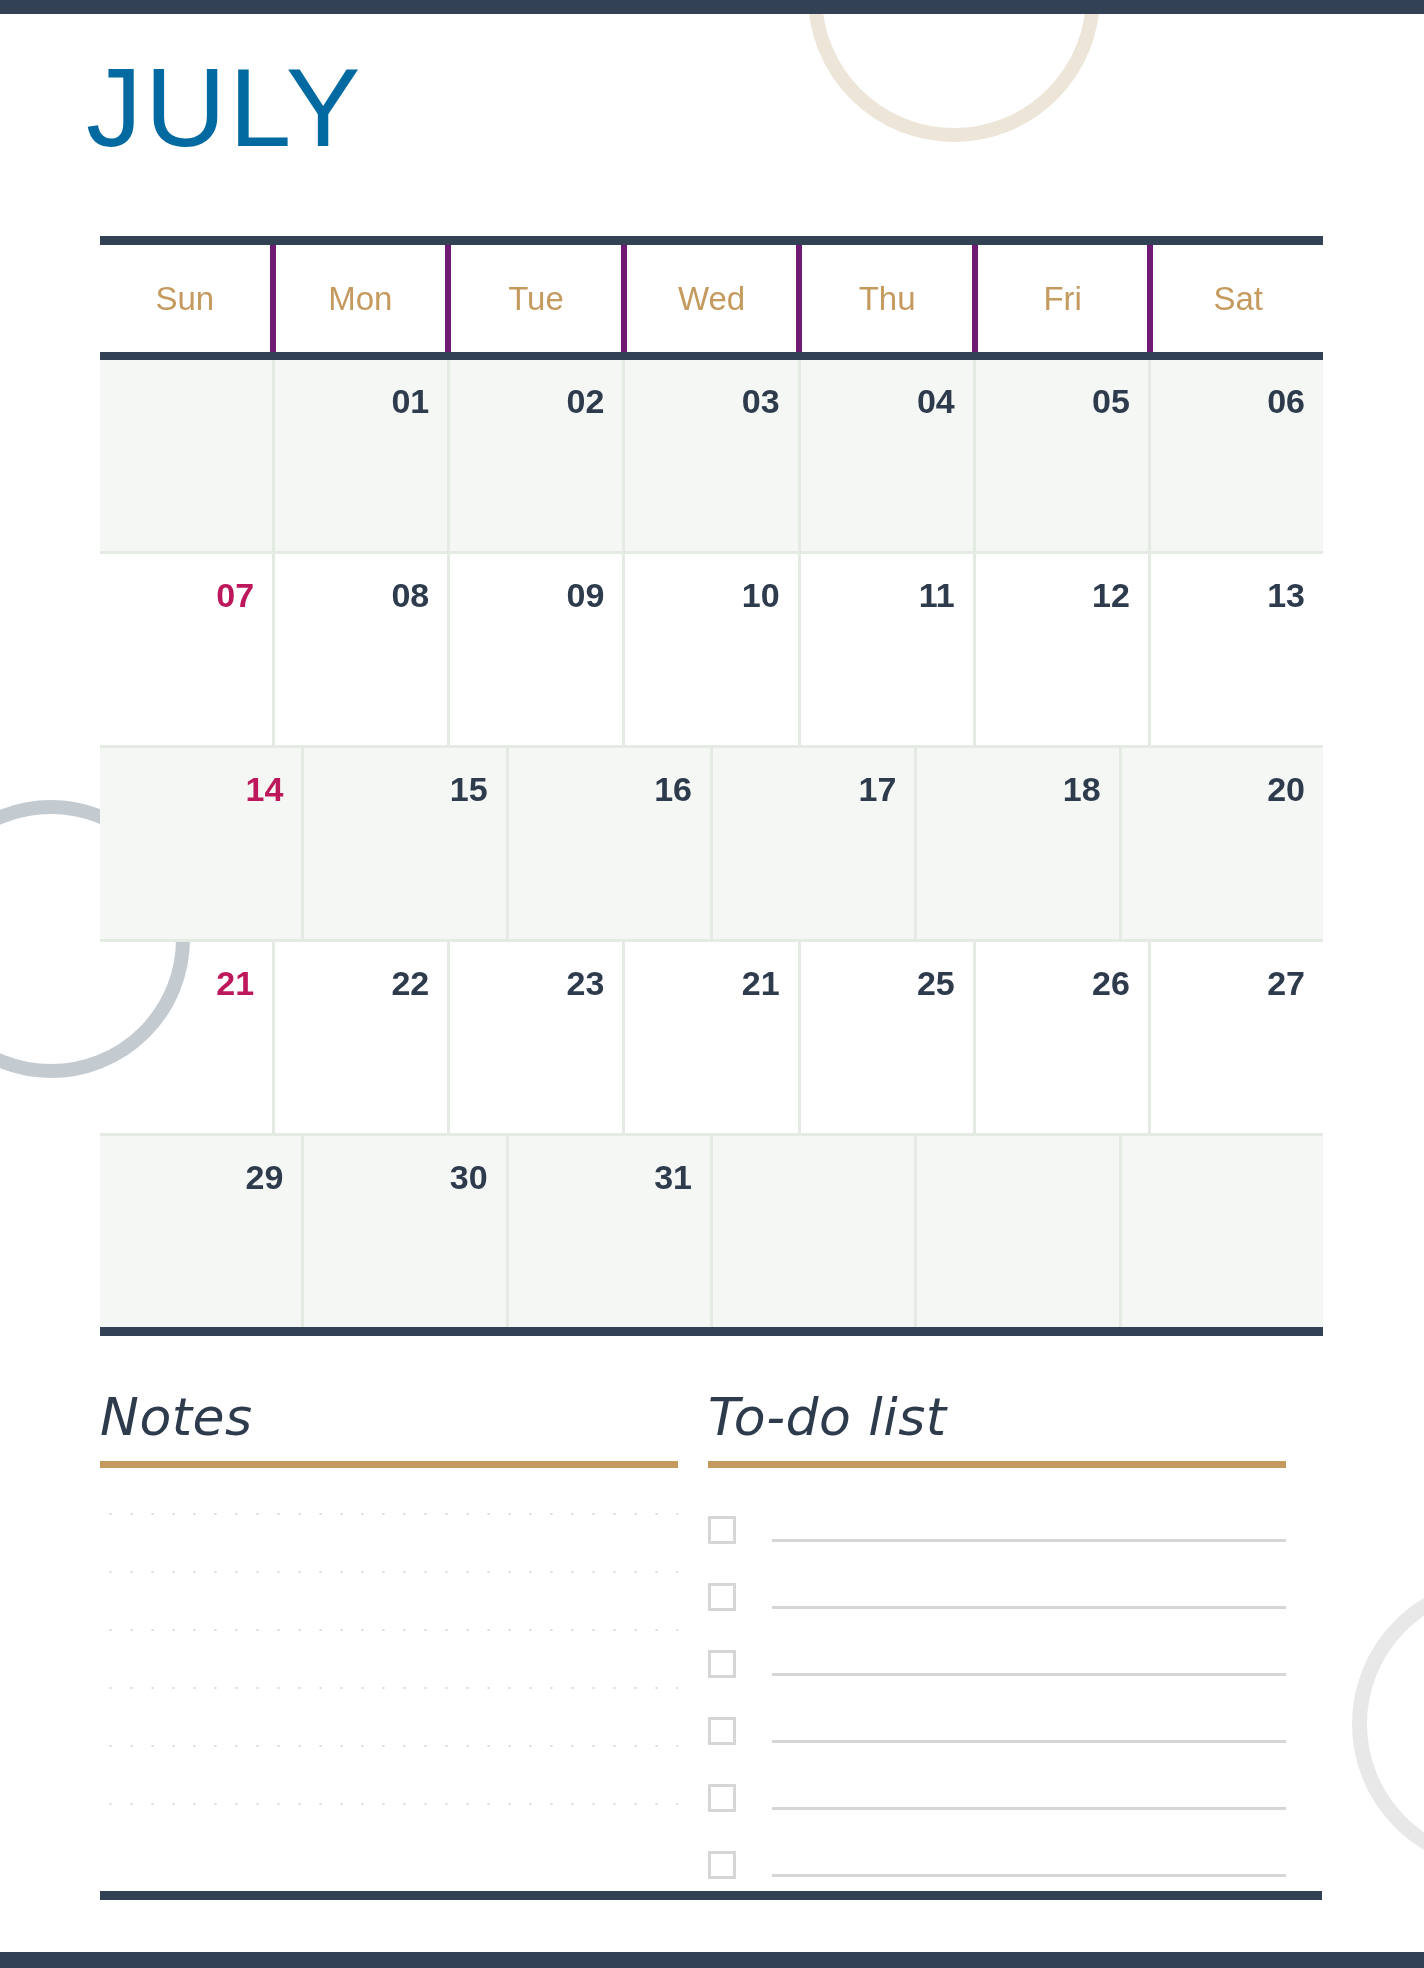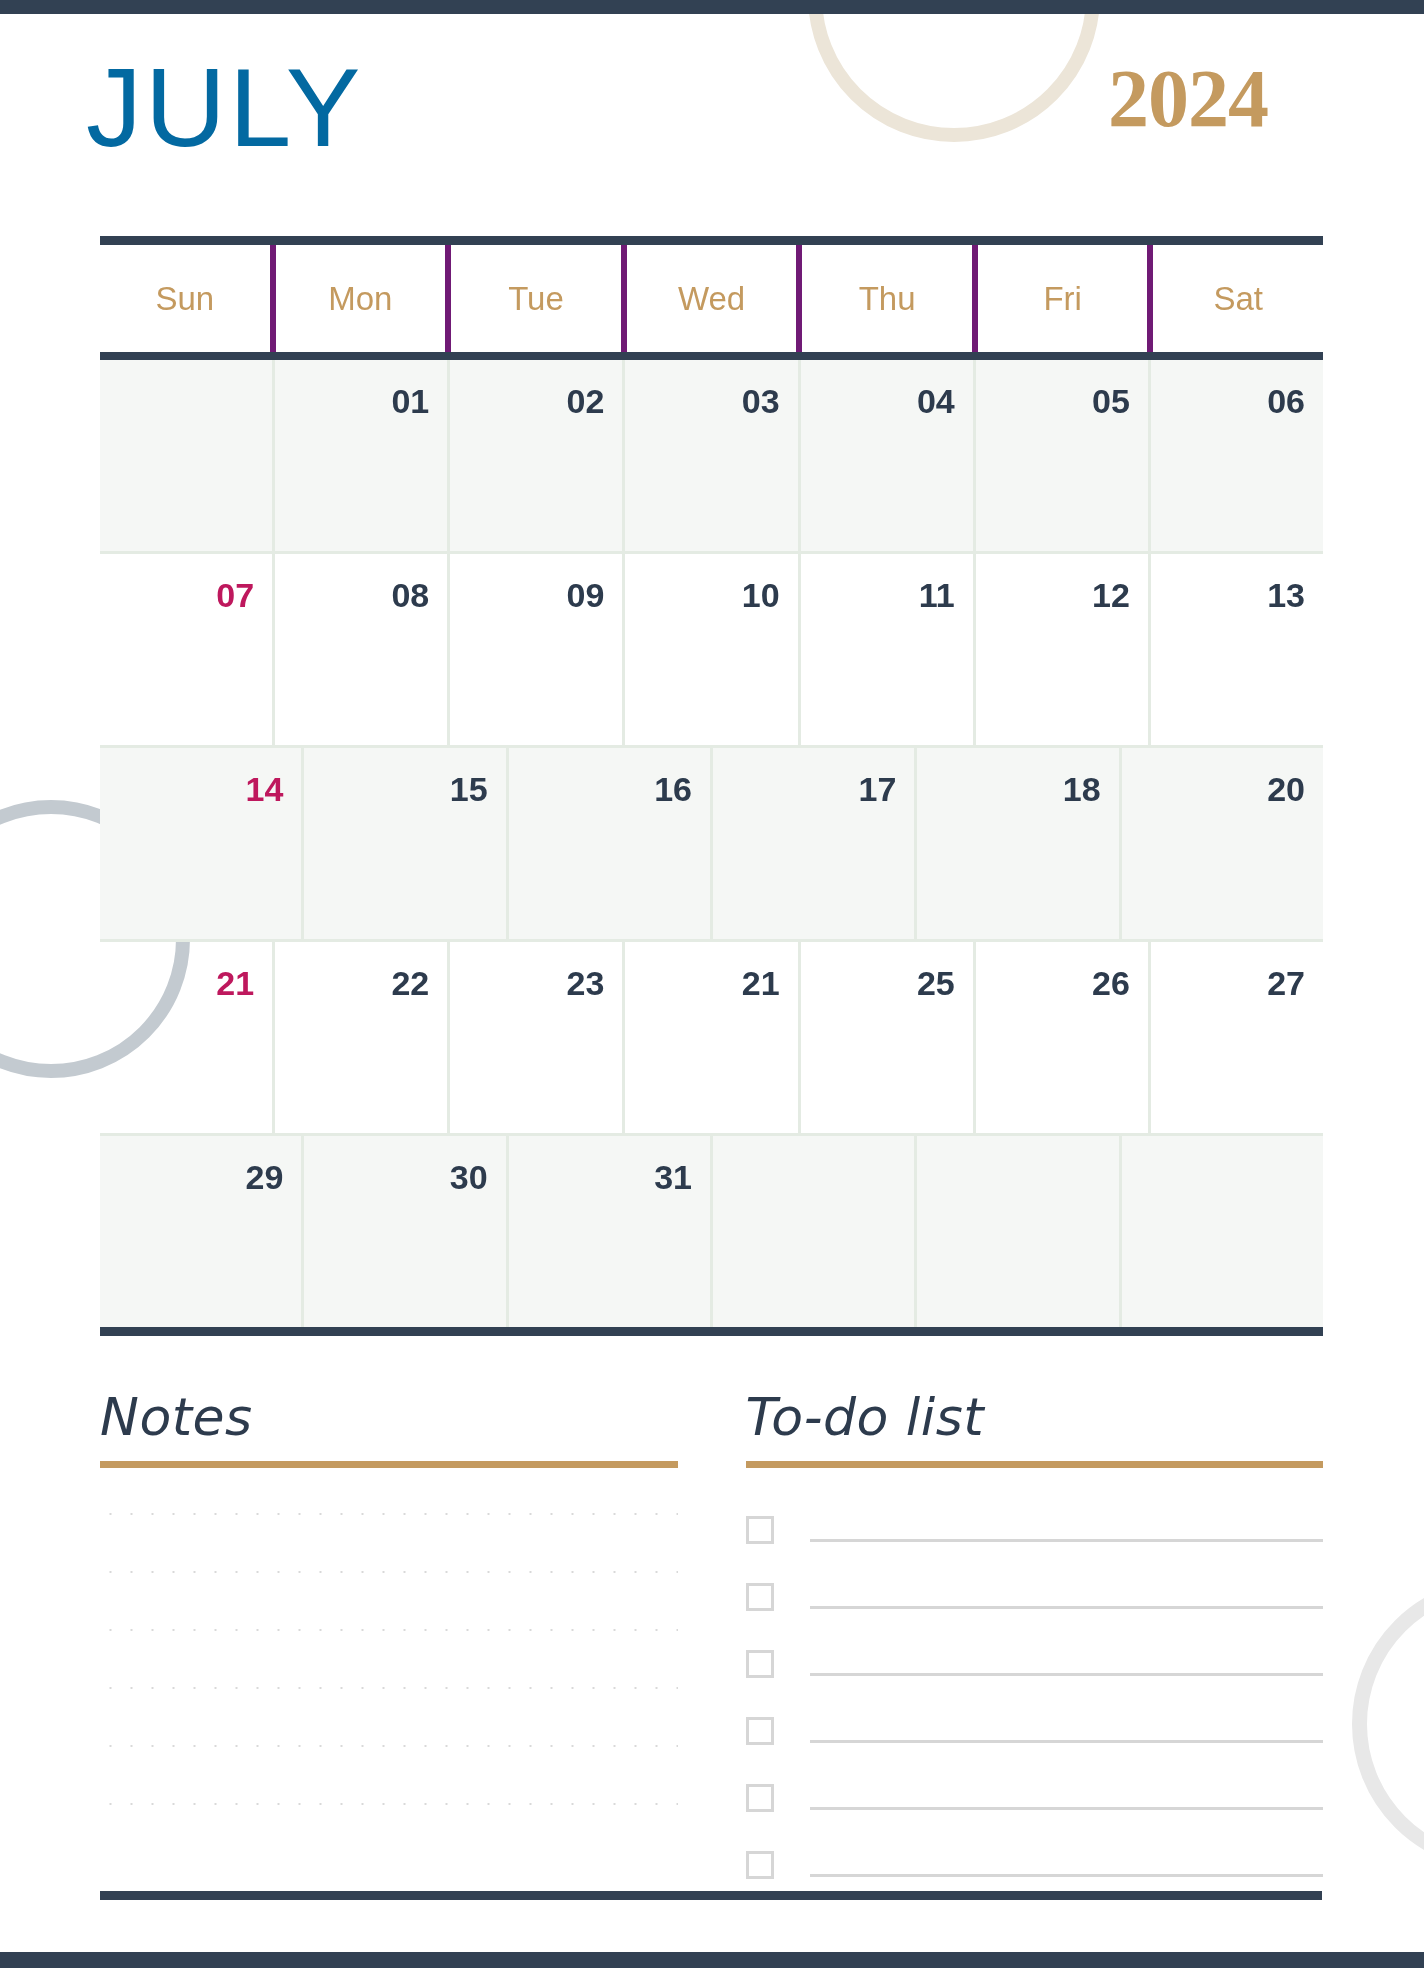--- a/index.html
+++ b/index.html
@@ -138,21 +138,21 @@
   .day-cell:first-child { border-left: none; }
   .day-cell.sunday { color: #be185d; }
   .day-cell.empty { color: transparent; }
 
   
   .panels {
     position: absolute;
     left: 100px; top: 1390px;
     width: 1223px;
     display: flex;
-    gap: 68px;
+    gap: 30px;
   }
   .panel { width: 578px; }
   .panel-title {
     font-family: "DejaVu Sans", sans-serif;
     font-style: italic;
     font-size: 52px;
     font-weight: 400;
     color: #2d3b4d;
     line-height: 1.05;
     letter-spacing: 0.5px;
@@ -205,21 +205,20 @@
 <div class="deco deco-top"></div>
 <div class="deco deco-left"></div>
 <div class="deco deco-bottomright"></div>
 
 <div class="page-bar-top"></div>
 <div class="page-rule-bottom"></div>
 <div class="page-bar-bottom"></div>
 
 <div class="header">
   <div class="month-title">JULY</div>
-  <div class="year-title">2024</div>
 </div>
 
 <div class="calendar">
   <div class="cal-rule"></div>
   <div class="weekday-row" id="weekday-row">
       <div class="weekday">Sun</div>
       <div class="weekday">Mon</div>
       <div class="weekday">Tue</div>
       <div class="weekday">Wed</div>
       <div class="weekday">Thu</div>

